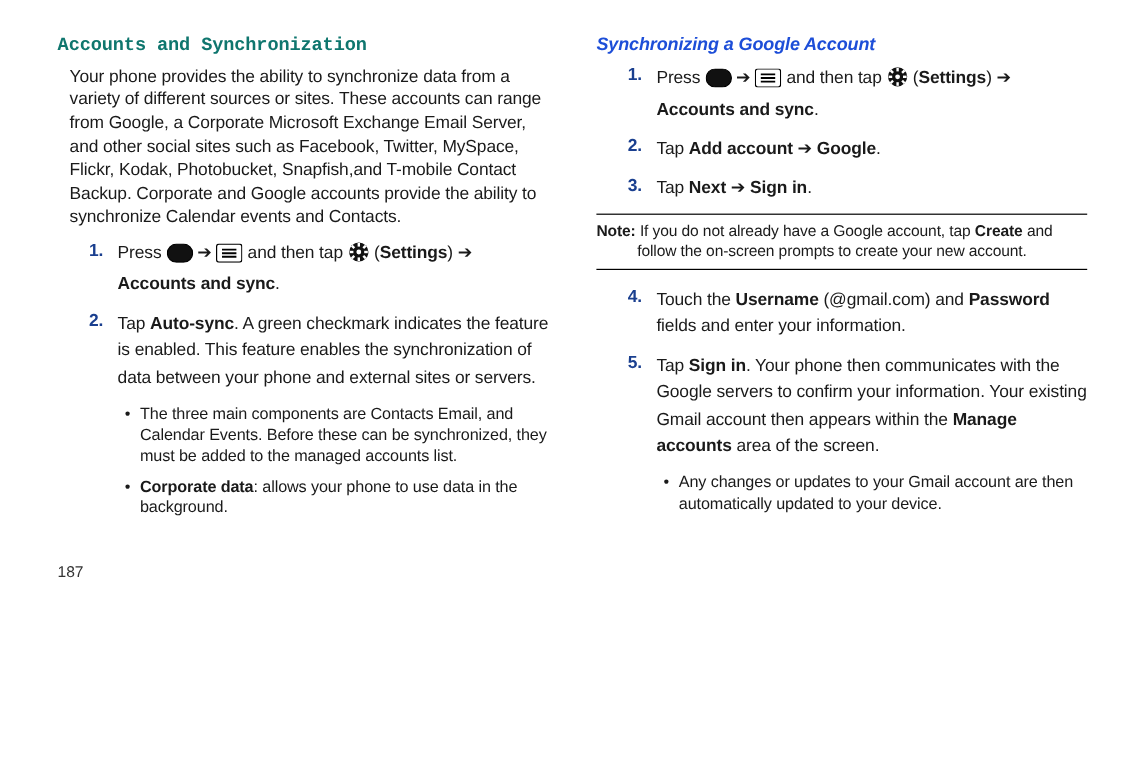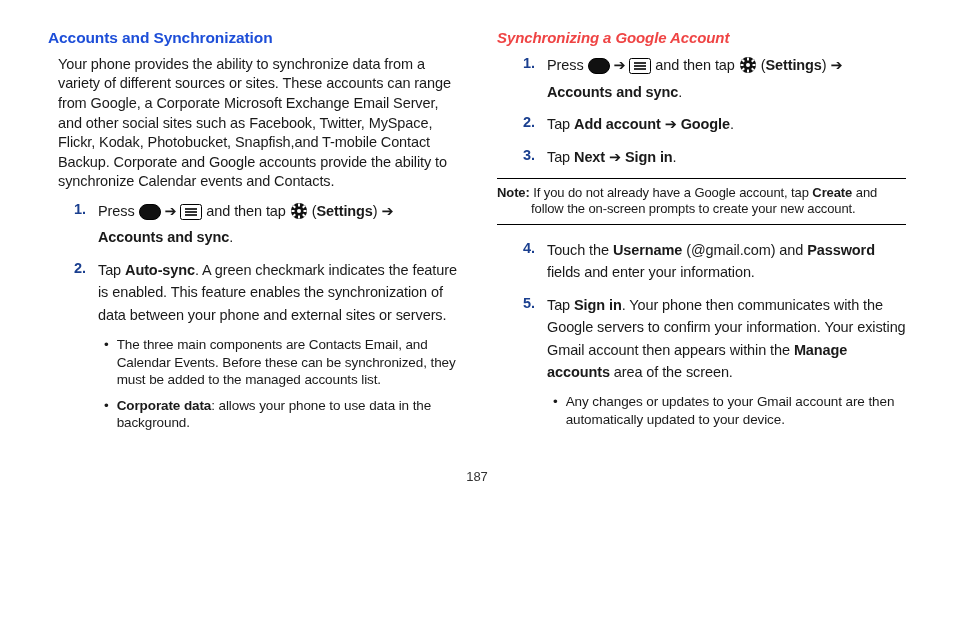--- a/index.html
+++ b/index.html
@@ -20,28 +20,29 @@
     letter-spacing: -0.1px;
   }
   .cols {
     display: flex;
     gap: 40px;
   }
   .col {
     flex: 1 1 0;
   }
   .h2 {
-    color: #1d4ed8;
+    color: #0f766e;
     font-weight: 700;
     font-size: 15.5px;
     margin: 0 0 6px 0;
     letter-spacing: -0.1px;
+    font-family: Liberation Mono, monospace;
   }
   .h3 {
-    color: #ef4444;
+    color: #1d4ed8;
     font-style: italic;
     font-weight: 700;
     font-size: 15px;
     margin: 0 0 6px 0;
     letter-spacing: -0.1px;
   }
   p {
     margin: 0 0 8px 0;
   }
   .indent-body {
@@ -89,21 +90,20 @@
     line-height: 1.25;
   }
   .note-block .hang {
     padding-left: 34px;
     text-indent: -34px;
   }
   .page-num {
     font-size: 13px;
     margin-top: 28px;
     color: #333;
-    text-align: center;
   }
   
   .ico {
     display: inline-block;
     vertical-align: -4px;
   }
 </style>
 </head>
 <body>
 

